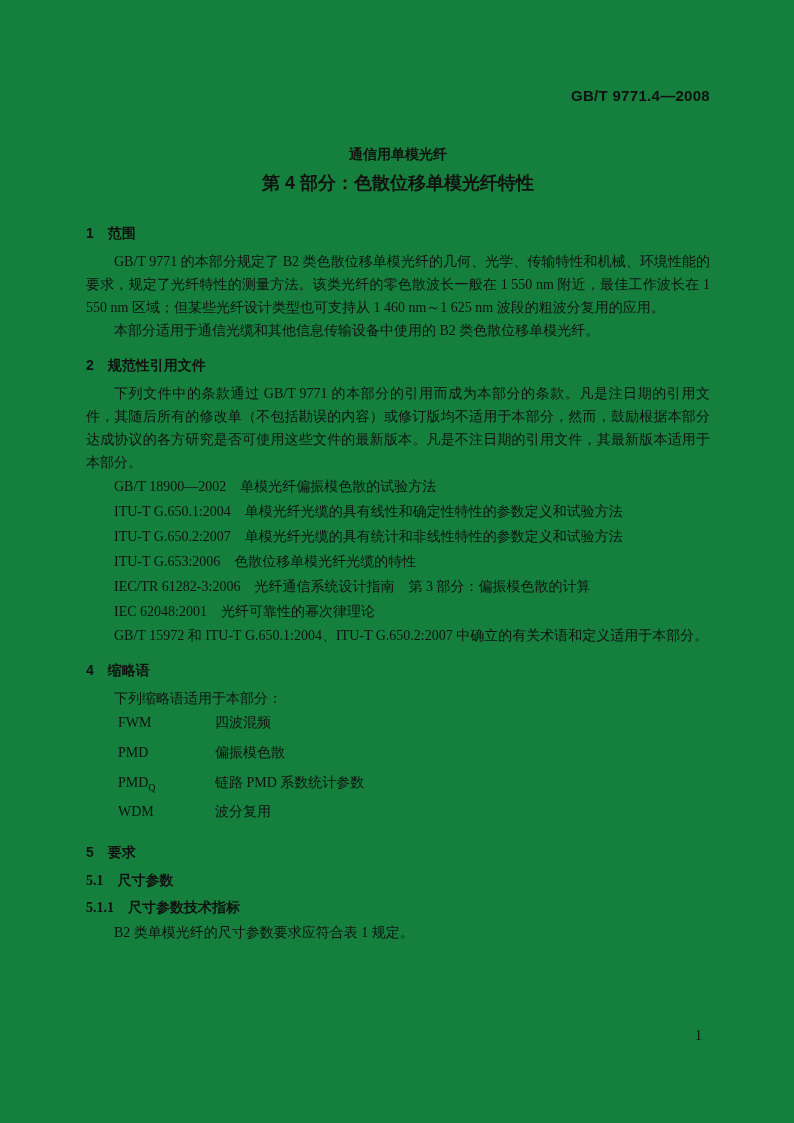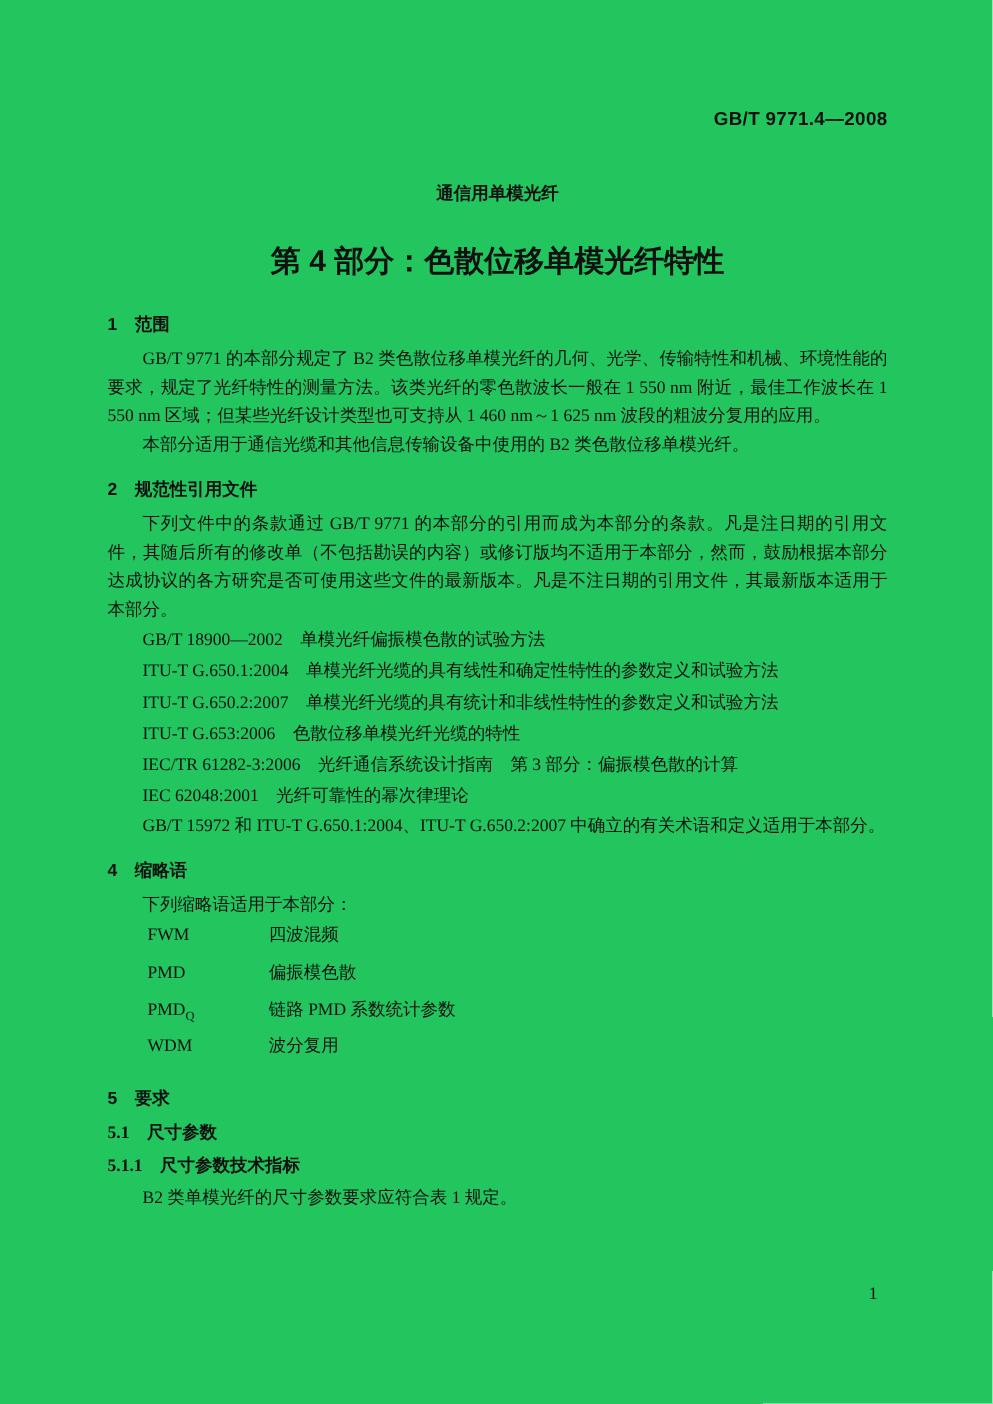--- a/index.html
+++ b/index.html
@@ -6,41 +6,41 @@
   html, body { background: #ffffff; }
   body {
     width: 794px; height: 1123px;
     font-family: "Liberation Serif", "DejaVu Serif", serif;
     color: #111;
   }
   .page {
     position: relative;
     width: 794px; height: 1123px;
     padding: 86px 84px 0 86px;
-    background: #22c55e;
+    background: #15803d;
     overflow: hidden;
     font-size: 14px;
   }
   .doc-header {
     text-align: right;
     font-weight: 700;
     font-size: 15px;
     letter-spacing: 0.3px;
     line-height: 20px;
     margin-bottom: 34px;
     font-family: "Liberation Sans", "DejaVu Sans", sans-serif;
   }
   .doc-title {
     text-align: center;
     font-family: "Liberation Sans", "DejaVu Sans", sans-serif;
     font-weight: 700;
     margin-bottom: 24px;
   }
   .doc-title .line1 { display: block; font-size: 14px; line-height: 29px; margin-top: 29px; }
-  .doc-title .line2 { display: block; font-size: 24px; line-height: 29px; margin-top: 26px; }
+  .doc-title .line2 { display: block; font-size: 18px; line-height: 29px; }
   .sec-heading {
     font-family: "Liberation Sans", "DejaVu Sans", sans-serif;
     font-weight: 700;
     font-size: 14px;
     line-height: 23px;
     margin: 12px 0 5px 0;
   }
   .sub-heading {
     font-family: Liberation Serif, serif;
     font-weight: 700;

